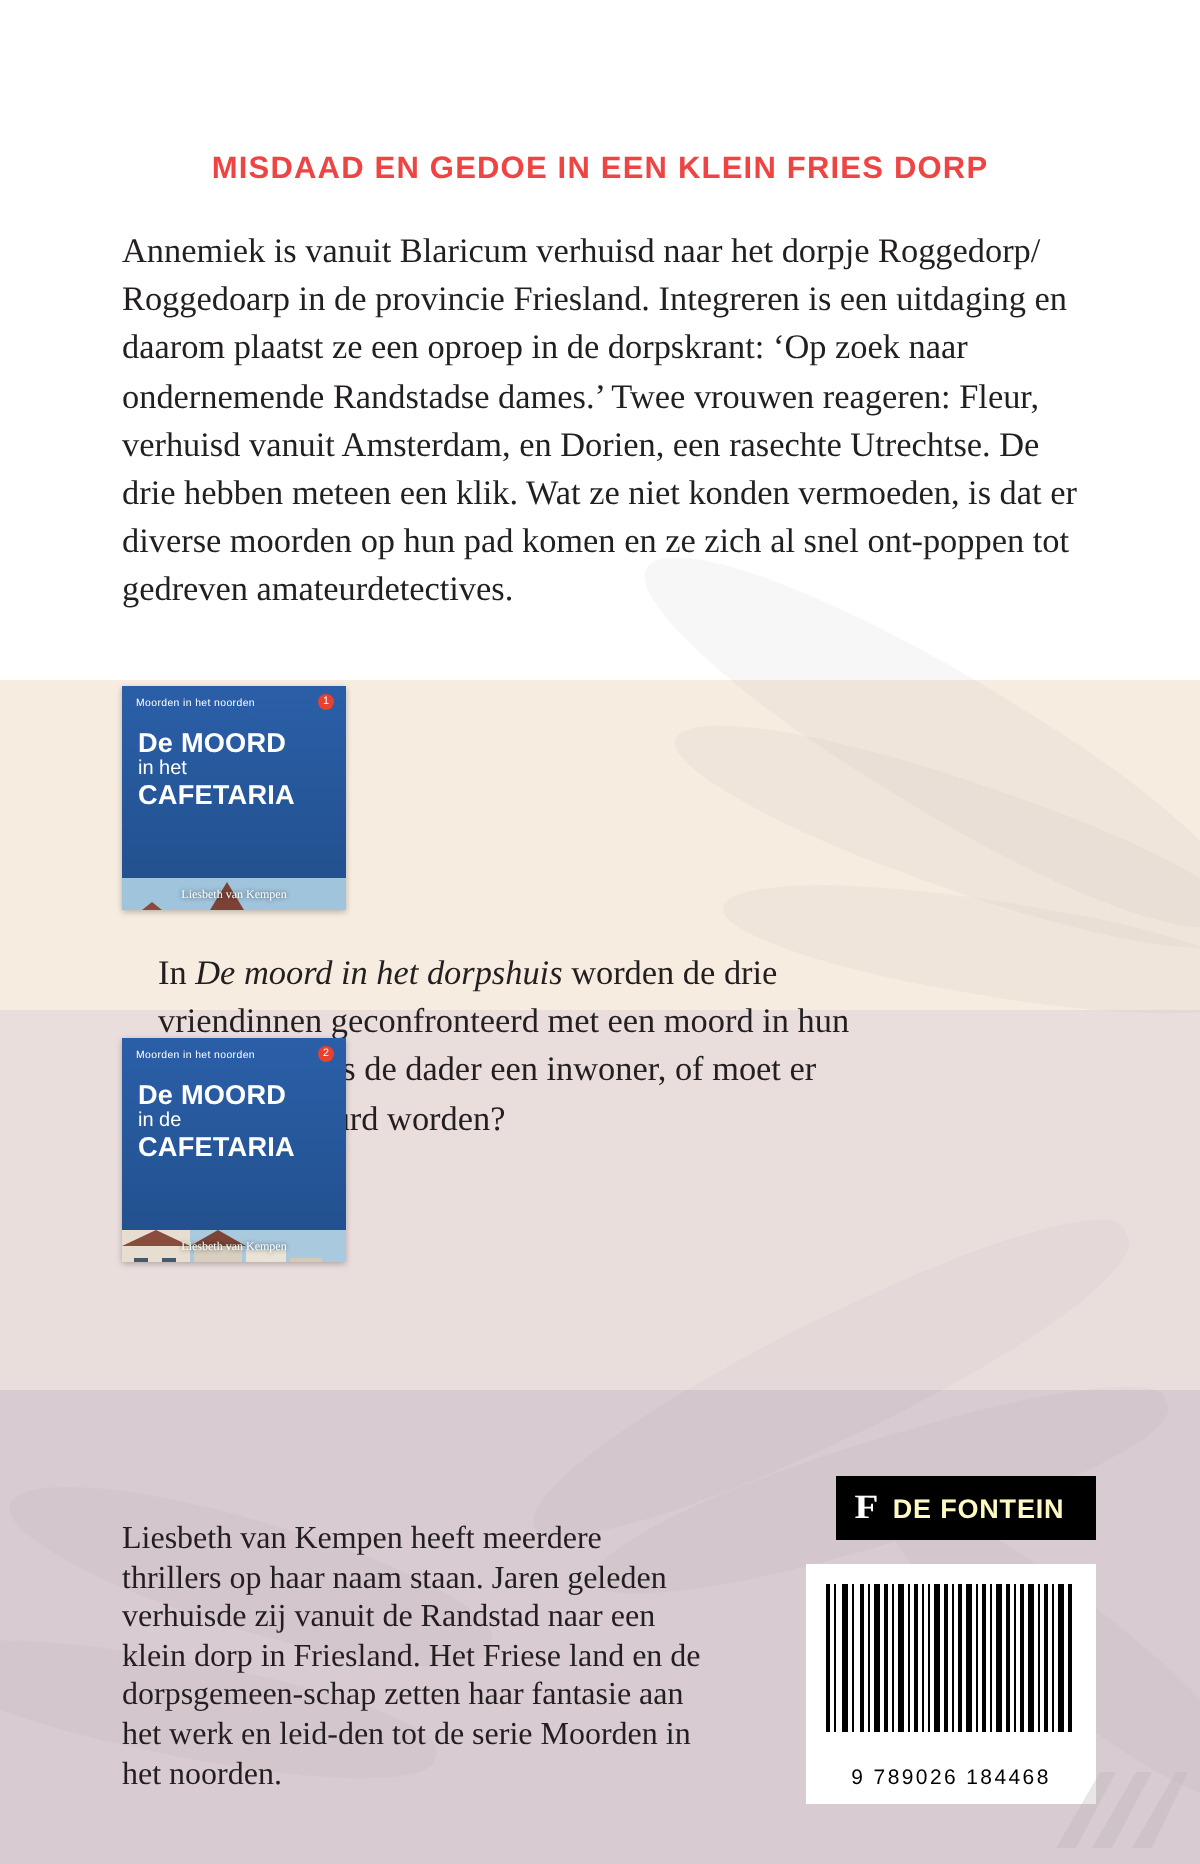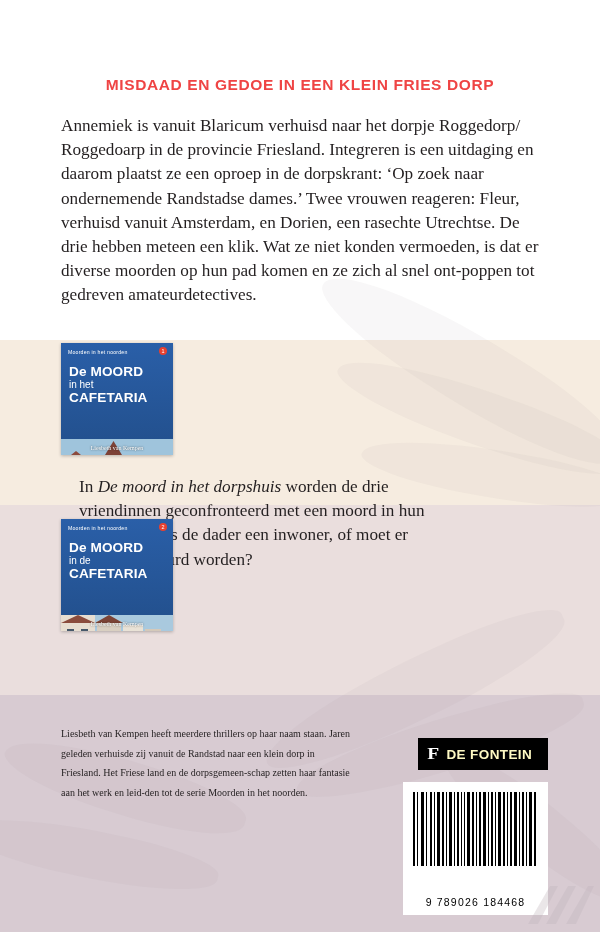--- a/index.html
+++ b/index.html
@@ -167,23 +167,23 @@
     line-height: 24.2px;
     color: #231f20;
     padding-top: 20px;
   }
   .entry-2 .entry-text { padding-top: 22px; }
   .entry-text i { font-style: italic; }
 
   
   .bio {
     position: absolute;
-    left: 61px; top: 724px;
+    left: 61px; top: 760px;
     width: 290px;
-    font-size: 10px;
+    font-size: 16px;
     line-height: 19.6px;
     color: #231f20;
   }
 
   
   .logo {
     position: absolute;
     left: 418px; top: 738px;
     width: 130px; height: 32px;
     background: #000000;
@@ -206,21 +206,21 @@
     letter-spacing: .4px;
     margin-left: 8px;
   }
 
   
   .barcode-box {
     position: absolute;
     left: 403px; top: 782px;
     width: 145px; height: 110px;
     background: #ffffff;
-    padding: 6px 0 17px 0;
+    padding: 6px 0 4px 0;
   }
   .bars {
     position: relative;
     height: 74px;
     margin: 4px 10px 0 10px;
   }
   .bars span {
     position: absolute;
     top: 0;
     height: 74px;

